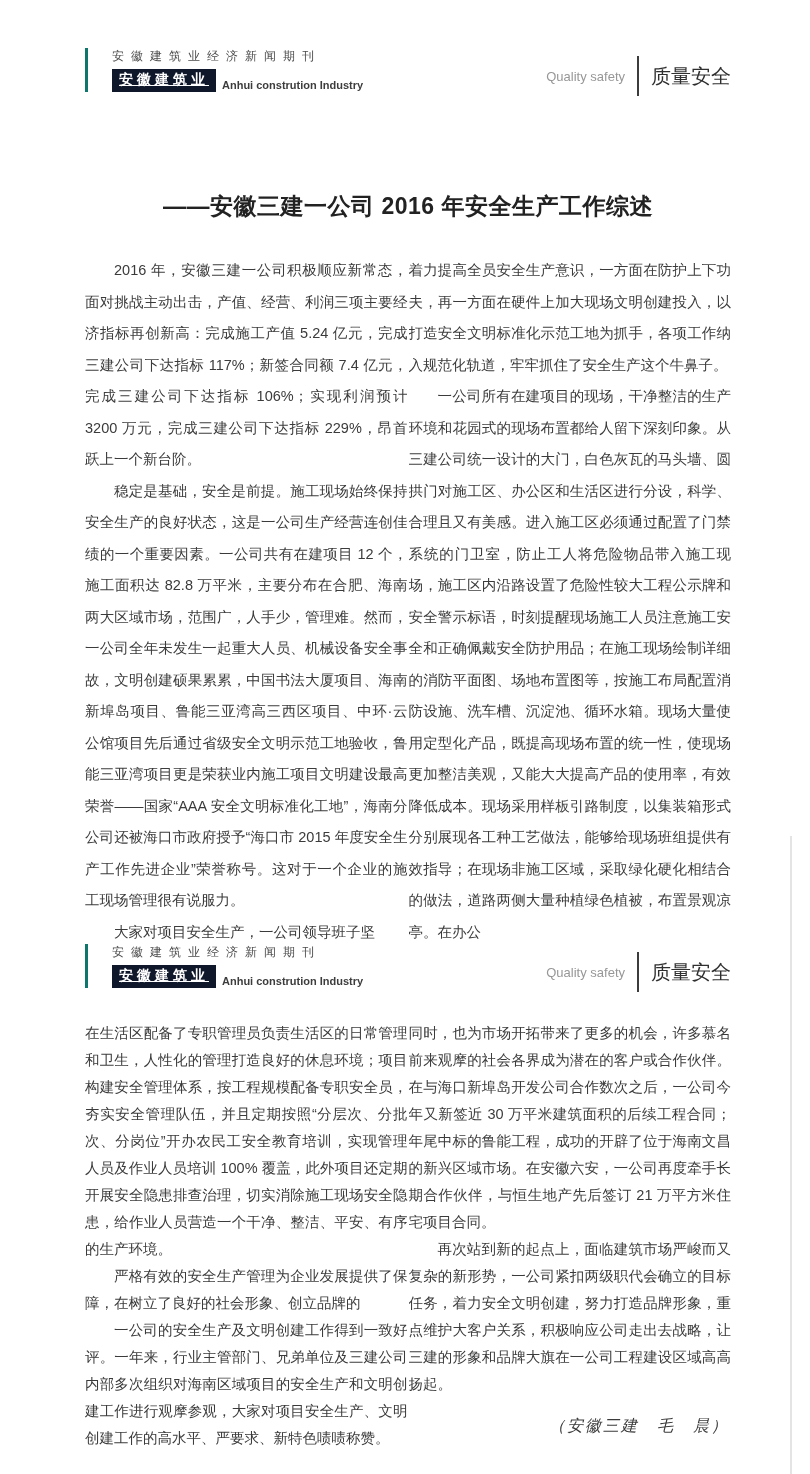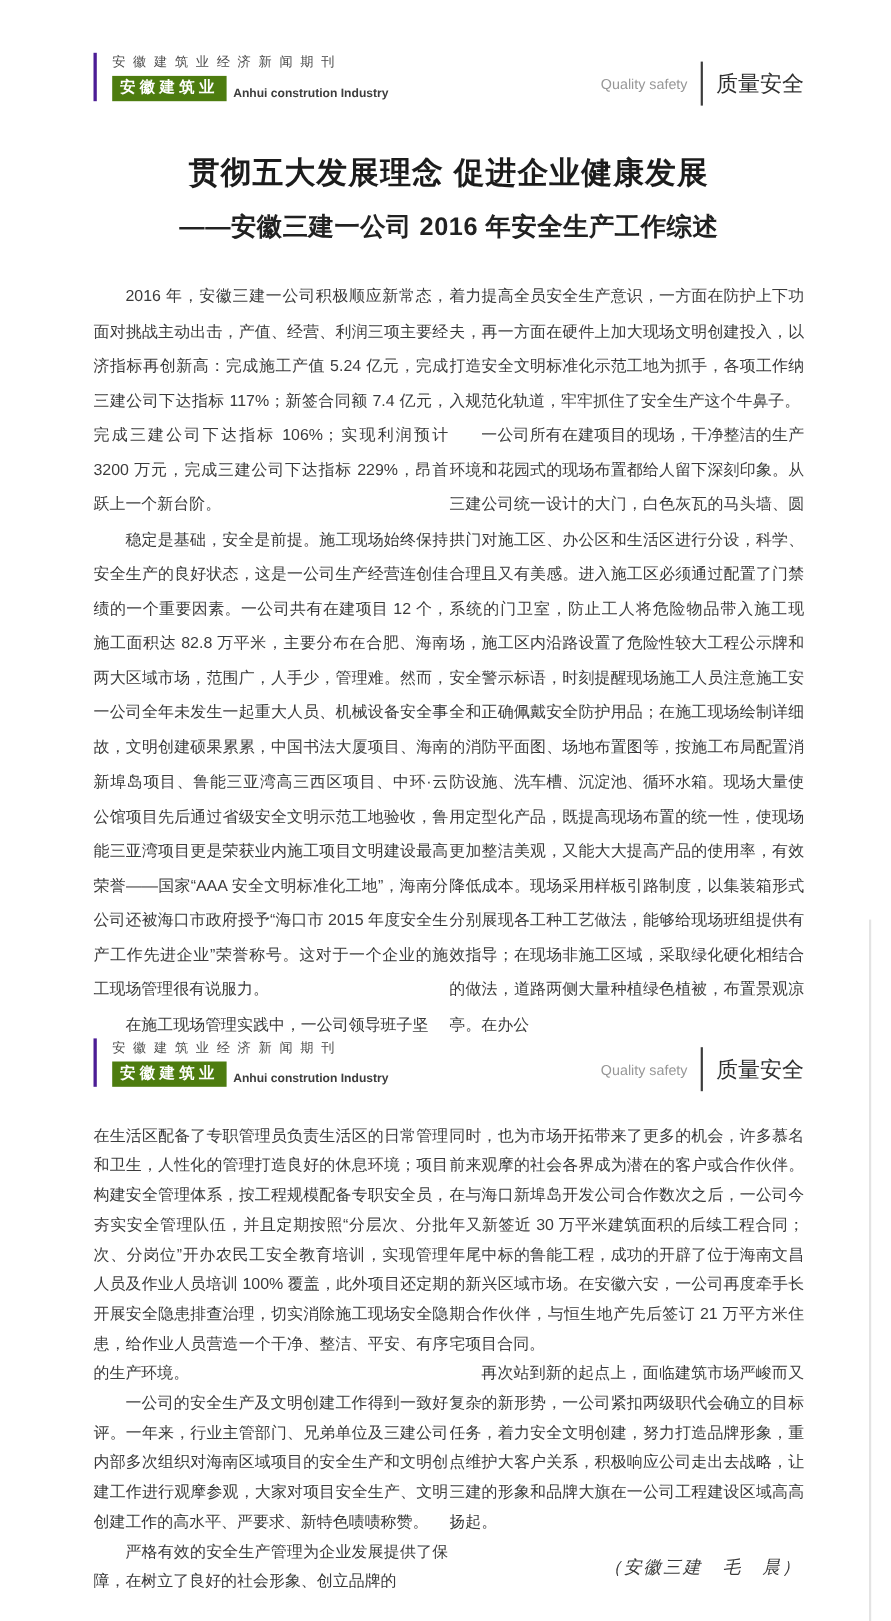--- a/index.html
+++ b/index.html
@@ -3,25 +3,25 @@
 <meta charset="utf-8">
 <style>
   html,body { margin:0; padding:0; background:#ffffff; }
   .canvas {
     position:relative; width:810px; height:1474px; overflow:hidden;
     background:#ffffff; font-family:"Liberation Sans", sans-serif;
   }
 
   
   .page-header { position:absolute; left:85px; width:646px; height:52px; }
-  .hdr-left { position:absolute; left:0; top:0; border-left:3px solid #4c1d95; padding-left:14px; }
+  .hdr-left { position:absolute; left:0; top:0; border-left:3px solid #0f766e; padding-left:24px; }
   .masthead-line { font-size:12px; letter-spacing:7px; color:#4c4c4c; white-space:nowrap; }
   .logo-row { display:flex; align-items:flex-end; gap:6px; margin-top:4px; }
-  .logo-box { background:#4d7c0f; color:#ffffff; font-weight:bold; font-size:14px;
-              letter-spacing:4px; padding:2px 7px 3px; white-space:nowrap; }
+  .logo-box { background:#0f172a; color:#ffffff; font-weight:bold; font-size:14px;
+              letter-spacing:4px; padding:2px 7px 3px; white-space:nowrap;text-decoration:underline; }
   .logo-sub { font-size:11px; font-weight:bold; color:#3d3d3d; padding-bottom:1px; white-space:nowrap; }
   .hdr-right { position:absolute; right:0; top:8px; display:flex; align-items:center; gap:12px;text-align:right; }
   .sec-en { font-size:13px; color:#979797; white-space:nowrap; }
   .sec-divider { width:2px; height:40px; background:#3c3c3c; }
   .sec-cn { font-size:20px; color:#2f2f2f; white-space:nowrap; }
 
   
   .title-block { position:absolute; left:85px; width:646px; text-align:center; color:#1c1c1c; }
   .main-title { top:138px; font-size:28px; font-weight:bold; letter-spacing:1px; }
   .sub-title  { top:191px; font-size:23px; font-weight:600; letter-spacing:0.5px; color:#222222; }
@@ -58,28 +58,27 @@
         <span class="logo-sub">Anhui constrution Industry</span>
       </div>
     </div>
     <div class="hdr-right">
       <span class="sec-en">Quality safety</span>
       <span class="sec-divider"></span>
       <span class="sec-cn">质量安全</span>
     </div>
   </header>
 
-  <h1 class="title-block main-title" style="position:absolute;margin:0;">贯彻五大发展理念 促进企业健康发展</h1>
   <h2 class="title-block sub-title" style="position:absolute;margin:0;">——安徽三建一公司 2016 年安全生产工作综述</h2>
 
   <div class="columns p1">
     <div class="col">
         <p class="para indent">2016 年，安徽三建一公司积极顺应新常态，面对挑战主动出击，产值、经营、利润三项主要经济指标再创新高：完成施工产值 5.24 亿元，完成三建公司下达指标 117%；新签合同额 7.4 亿元，完成三建公司下达指标 106%；实现利润预计 3200 万元，完成三建公司下达指标 229%，昂首跃上一个新台阶。</p>
         <p class="para indent">稳定是基础，安全是前提。施工现场始终保持安全生产的良好状态，这是一公司生产经营连创佳绩的一个重要因素。一公司共有在建项目 12 个，施工面积达 82.8 万平米，主要分布在合肥、海南两大区域市场，范围广，人手少，管理难。然而，一公司全年未发生一起重大人员、机械设备安全事故，文明创建硕果累累，中国书法大厦项目、海南新埠岛项目、鲁能三亚湾高三西区项目、中环·云公馆项目先后通过省级安全文明示范工地验收，鲁能三亚湾项目更是荣获业内施工项目文明建设最高荣誉——国家“AAA 安全文明标准化工地”，海南分公司还被海口市政府授予“海口市 2015 年度安全生产工作先进企业”荣誉称号。这对于一个企业的施工现场管理很有说服力。</p>
-        <p class="para indent">在施工现场管理实践中，一公司领导班子坚</p>
+        <p class="para indent">大家对项目安全生产，一公司领导班子坚</p>
       </div>
     <div class="col">
         <p class="para">着力提高全员安全生产意识，一方面在防护上下功夫，再一方面在硬件上加大现场文明创建投入，以打造安全文明标准化示范工地为抓手，各项工作纳入规范化轨道，牢牢抓住了安全生产这个牛鼻子。</p>
         <p class="para indent">一公司所有在建项目的现场，干净整洁的生产环境和花园式的现场布置都给人留下深刻印象。从三建公司统一设计的大门，白色灰瓦的马头墙、圆拱门对施工区、办公区和生活区进行分设，科学、合理且又有美感。进入施工区必须通过配置了门禁系统的门卫室，防止工人将危险物品带入施工现场，施工区内沿路设置了危险性较大工程公示牌和安全警示标语，时刻提醒现场施工人员注意施工安全和正确佩戴安全防护用品；在施工现场绘制详细的消防平面图、场地布置图等，按施工布局配置消防设施、洗车槽、沉淀池、循环水箱。现场大量使用定型化产品，既提高现场布置的统一性，使现场更加整洁美观，又能大大提高产品的使用率，有效降低成本。现场采用样板引路制度，以集装箱形式分别展现各工种工艺做法，能够给现场班组提供有效指导；在现场非施工区域，采取绿化硬化相结合的做法，道路两侧大量种植绿色植被，布置景观凉亭。在办公</p>
       </div>
   </div>
 
   <header class="page-header" style="top:944px;">
     <div class="hdr-left">
       <div class="masthead-line">安徽建筑业经济新闻期刊</div>
@@ -91,22 +90,22 @@
     <div class="hdr-right">
       <span class="sec-en">Quality safety</span>
       <span class="sec-divider"></span>
       <span class="sec-cn">质量安全</span>
     </div>
   </header>
 
   <div class="columns p2">
     <div class="col">
         <p class="para">在生活区配备了专职管理员负责生活区的日常管理和卫生，人性化的管理打造良好的休息环境；项目构建安全管理体系，按工程规模配备专职安全员，夯实安全管理队伍，并且定期按照“分层次、分批次、分岗位”开办农民工安全教育培训，实现管理人员及作业人员培训 100% 覆盖，此外项目还定期开展安全隐患排查治理，切实消除施工现场安全隐患，给作业人员营造一个干净、整洁、平安、有序的生产环境。</p>
+        <p class="para indent">严格有效的安全生产管理为企业发展提供了保障，在树立了良好的社会形象、创立品牌的</p>
         <p class="para indent">一公司的安全生产及文明创建工作得到一致好评。一年来，行业主管部门、兄弟单位及三建公司内部多次组织对海南区域项目的安全生产和文明创建工作进行观摩参观，大家对项目安全生产、文明创建工作的高水平、严要求、新特色啧啧称赞。</p>
-        <p class="para indent">严格有效的安全生产管理为企业发展提供了保障，在树立了良好的社会形象、创立品牌的</p>
       </div>
     <div class="col">
       <div>
           <p class="para">同时，也为市场开拓带来了更多的机会，许多慕名前来观摩的社会各界成为潜在的客户或合作伙伴。在与海口新埠岛开发公司合作数次之后，一公司今年又新签近 30 万平米建筑面积的后续工程合同；年尾中标的鲁能工程，成功的开辟了位于海南文昌的新兴区域市场。在安徽六安，一公司再度牵手长期合作伙伴，与恒生地产先后签订 21 万平方米住宅项目合同。</p>
           <p class="para indent">再次站到新的起点上，面临建筑市场严峻而又复杂的新形势，一公司紧扣两级职代会确立的目标任务，着力安全文明创建，努力打造品牌形象，重点维护大客户关系，积极响应公司走出去战略，让三建的形象和品牌大旗在一公司工程建设区域高高扬起。</p>
         </div>
       <p class="byline">（安徽三建　毛　晨）</p>
     </div>
   </div>
 

